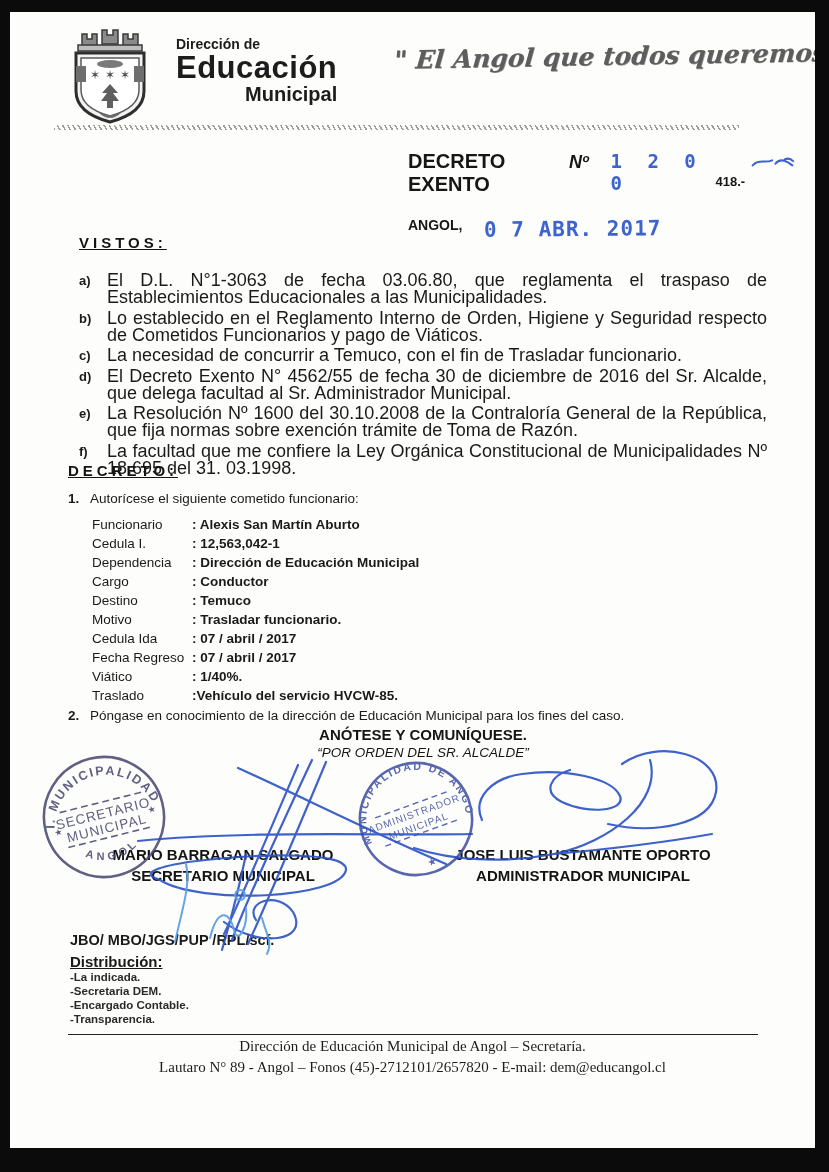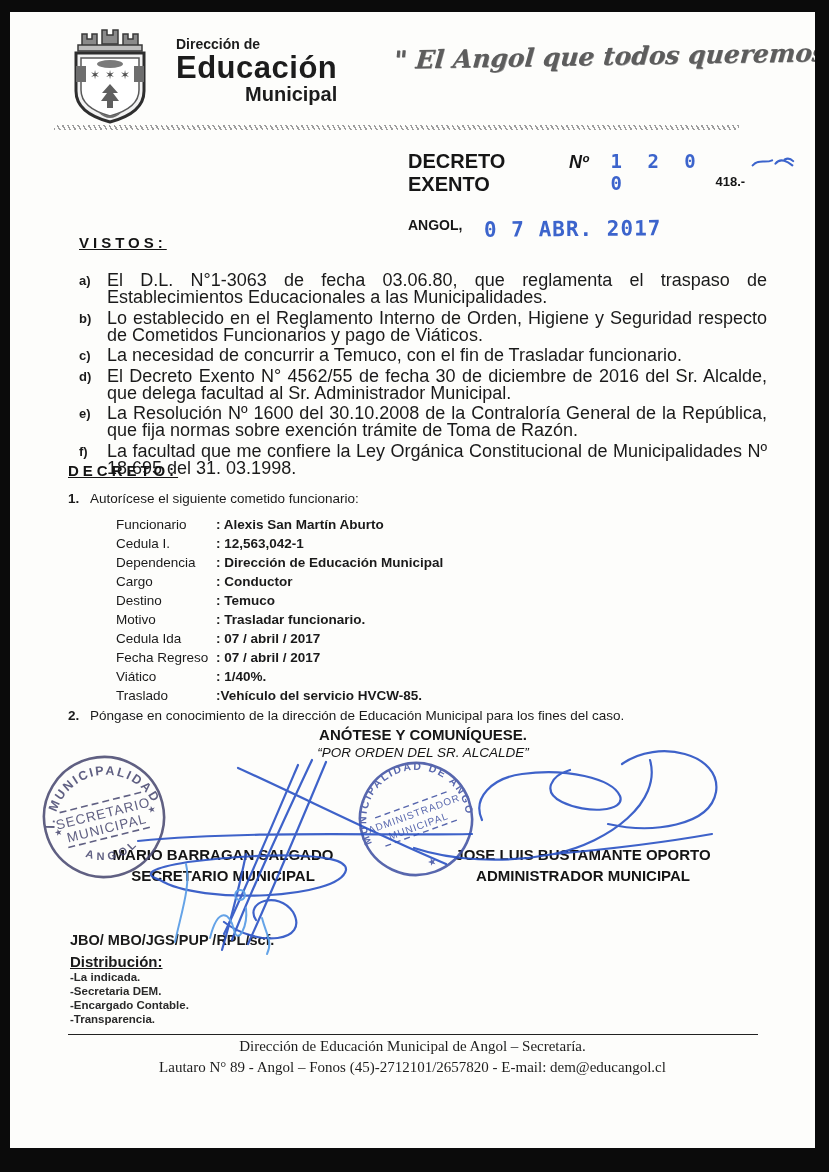--- a/index.html
+++ b/index.html
@@ -56,21 +56,21 @@
   .vistos{position:absolute;top:222px;left:58px;right:48px;color:#1a1a1a;margin-left:11px;}
   .v-list{margin-top:20px;}
   .v-row{display:flex;margin-bottom:3.5px;}
   .v-id{width:28px;flex:0 0 28px;font-weight:bold;font-size:13px;line-height:17px;}
   .v-text{flex:1;font-size:18px;line-height:17px;text-align:justify;}
   .b{font-weight:normal;}
   .decreto{position:absolute;top:450px;left:58px;right:58px;color:#1a1a1a;}
   .d-row{display:flex;margin-top:10px;}
   .d-num{width:22px;flex:0 0 22px;font-weight:bold;font-size:13.5px;line-height:17px;}
   .d-text{flex:1;font-size:13.5px;line-height:17px;}
-  .f-list{margin:8px 0 2px 48px;}
+  .f-list{margin:8px 0 2px 24px;}
   .f-row{display:flex;line-height:19px;font-size:13.5px;}
   .f-label{width:100px;flex:0 0 100px;}
   .f-value{font-weight:bold;}
   .item2{margin-top:2px;}
   
   .closing{position:absolute;top:714px;left:248px;width:330px;text-align:center;color:#161616;}
   .anotese{font-size:15px;font-weight:bold;}
   .por-orden{font-size:13.5px;font-style:italic;margin-top:2px;}
   
   .sig-name-block{position:absolute;width:310px;text-align:center;color:#141414;z-index:1;}

